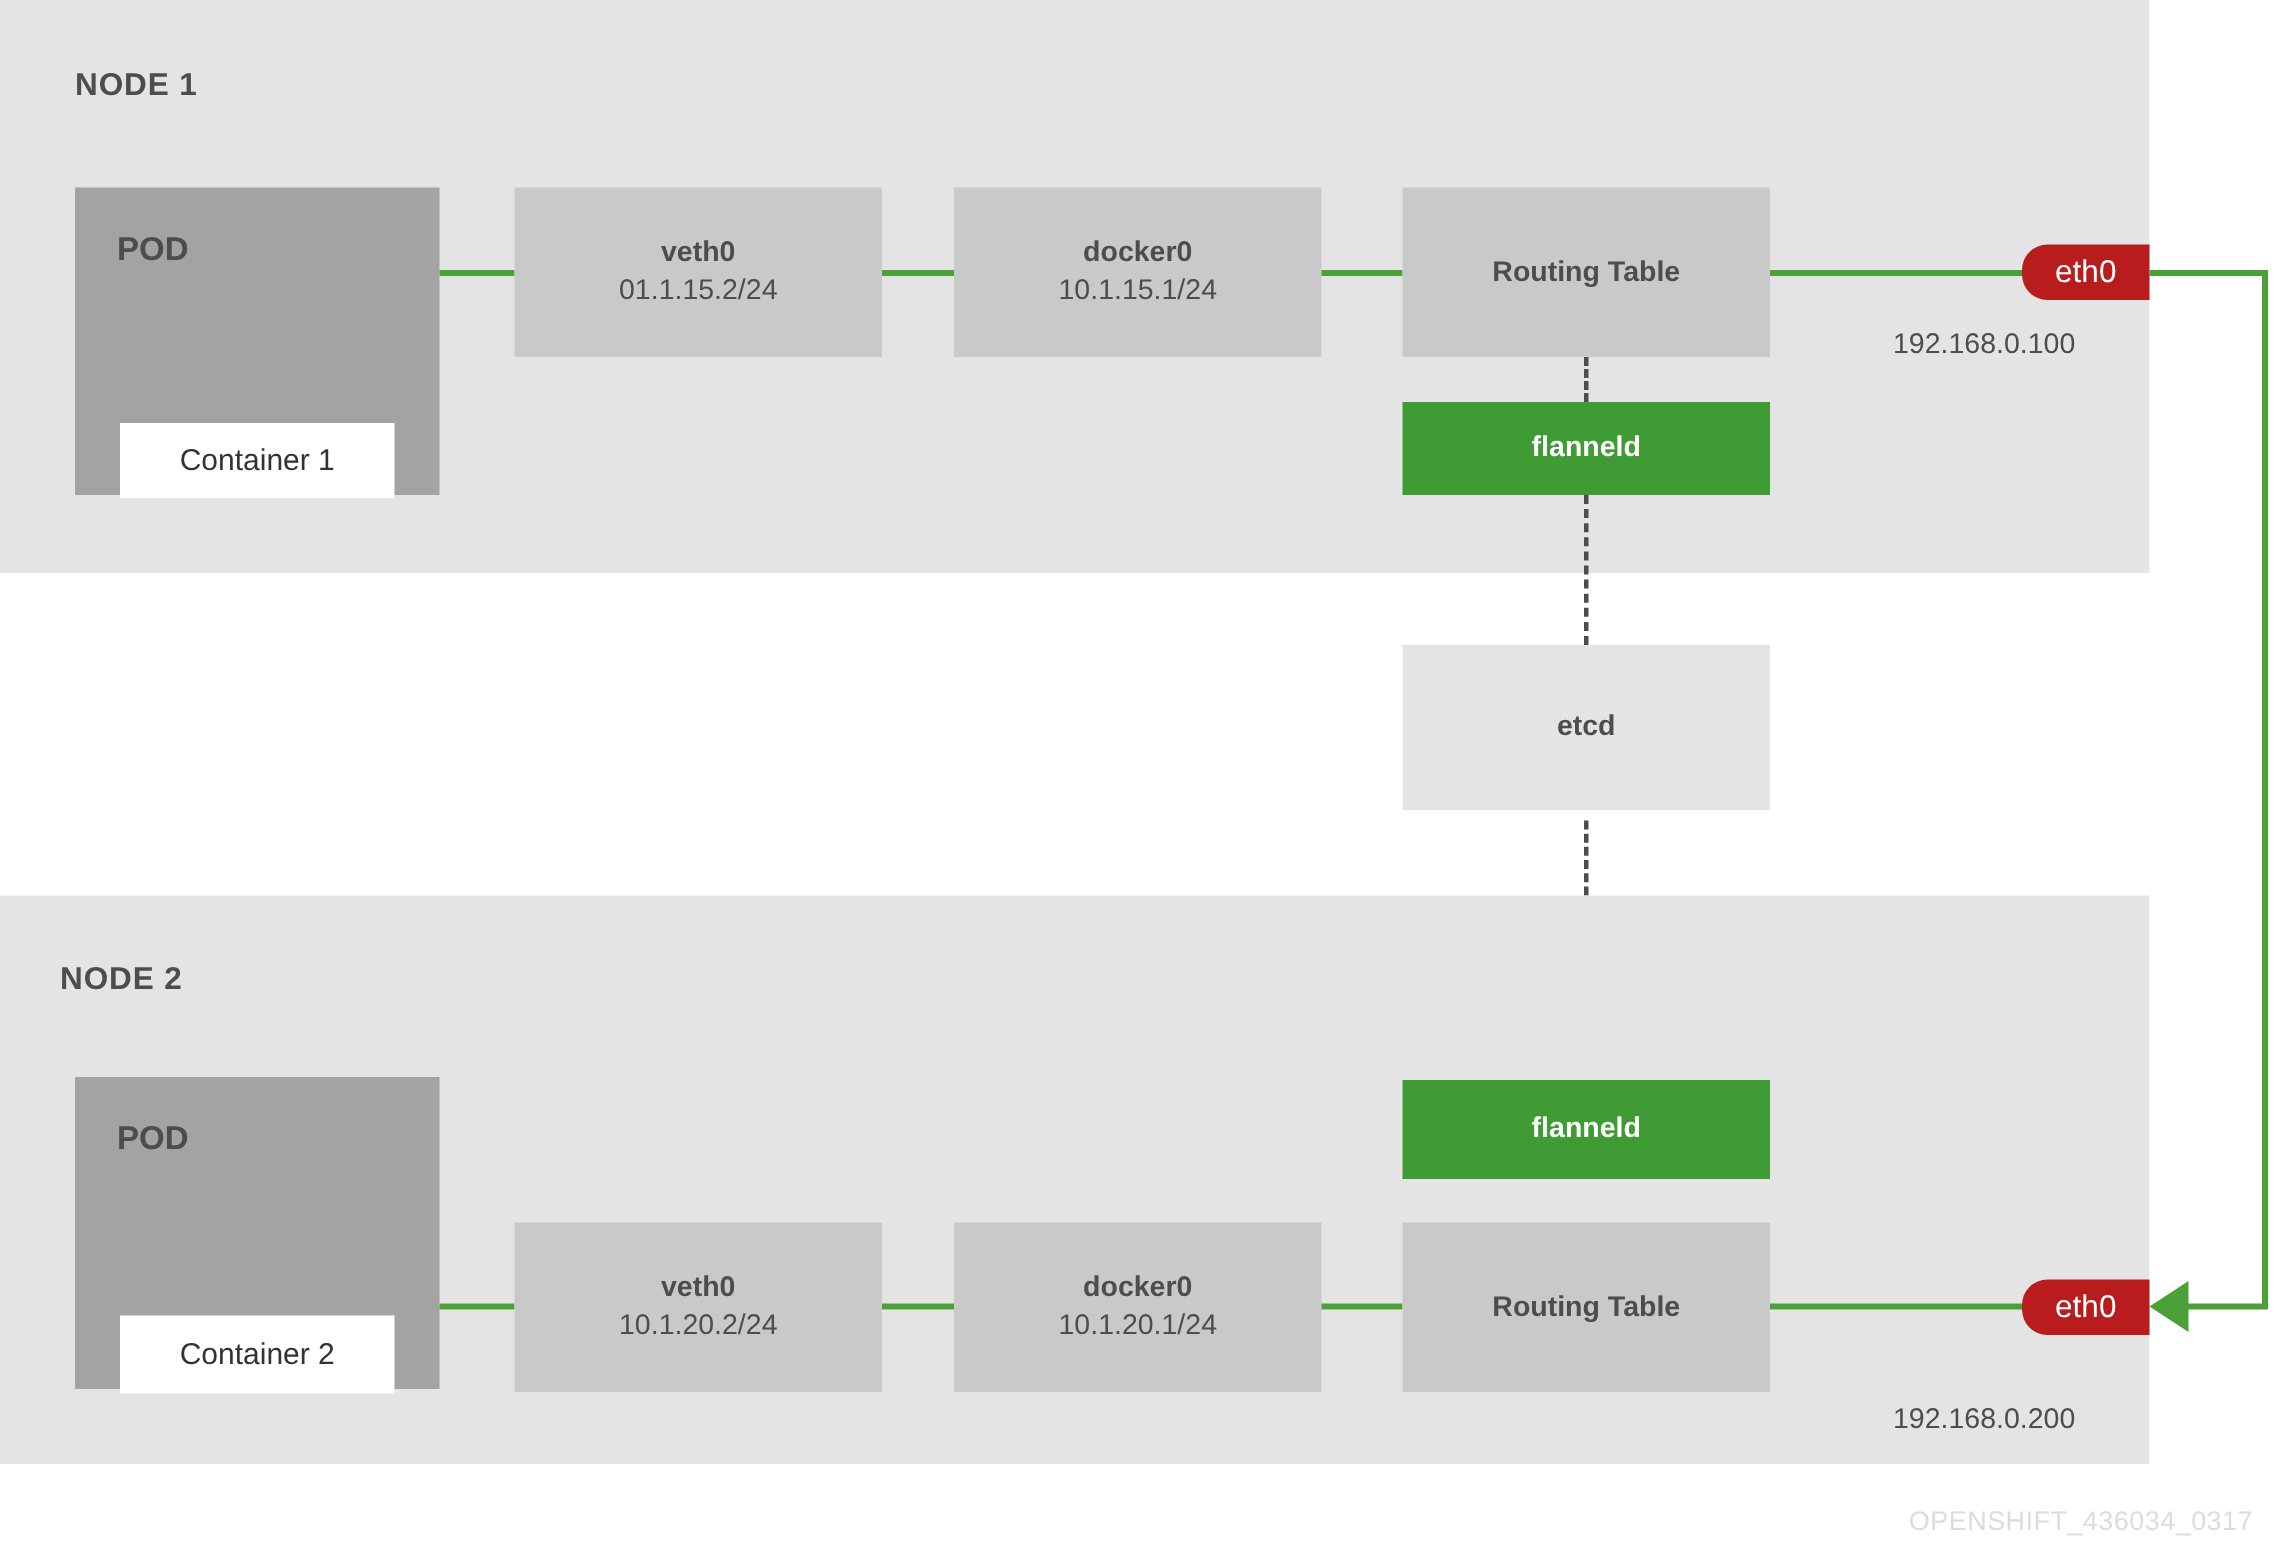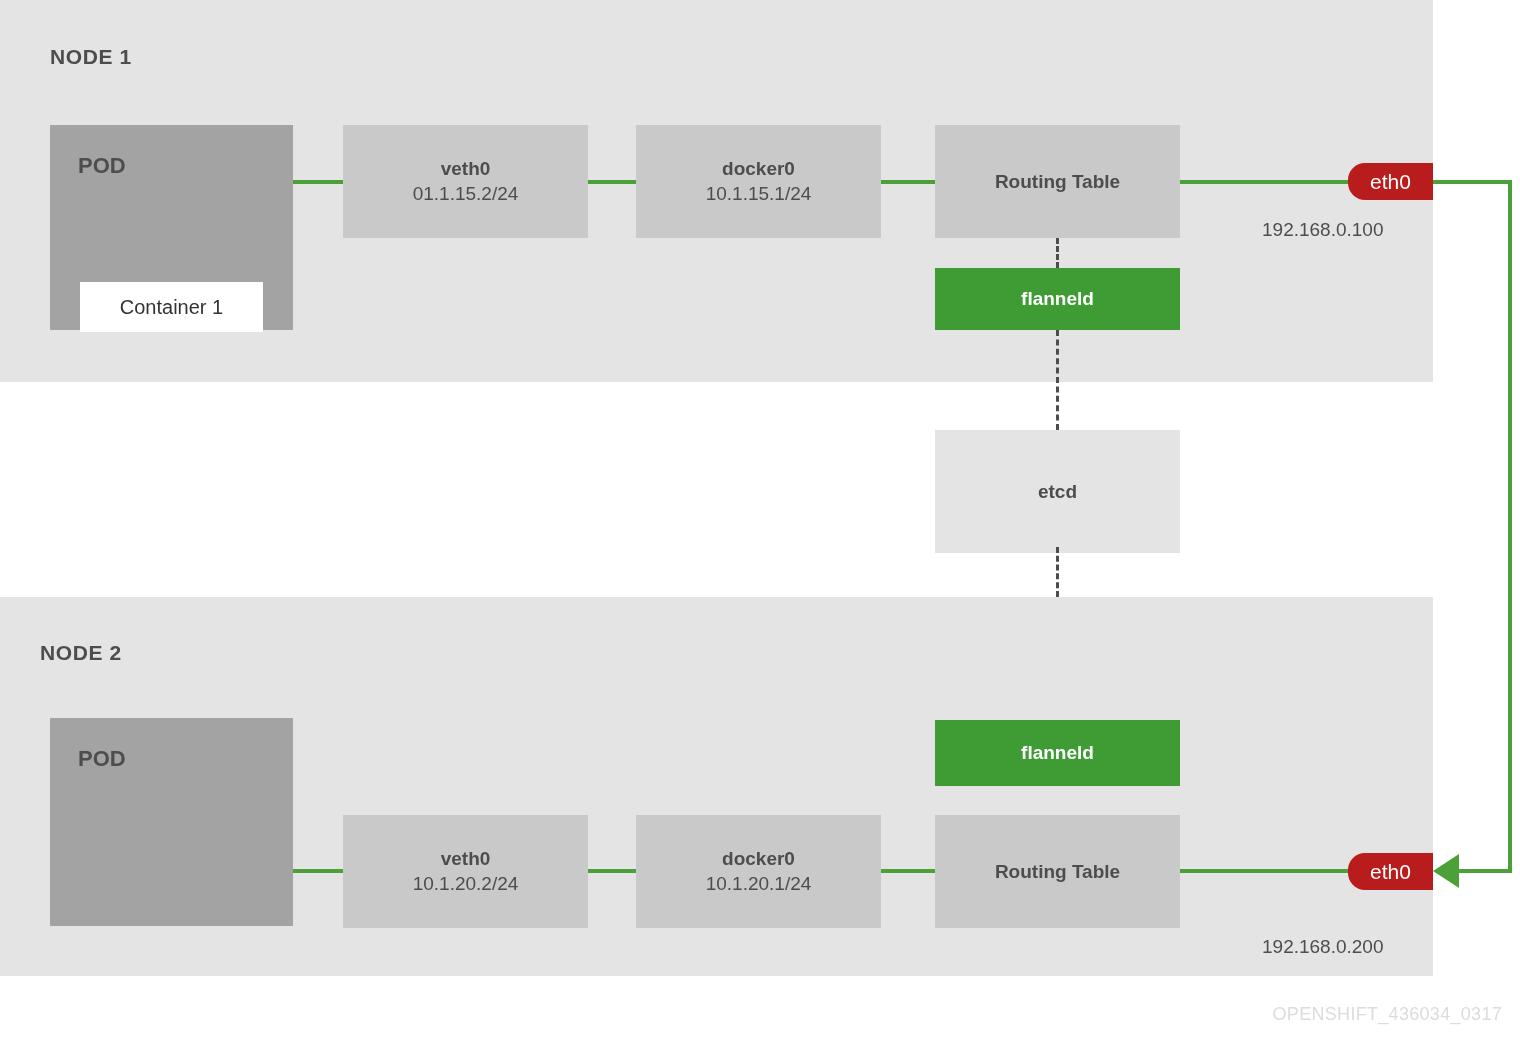--- a/index.html
+++ b/index.html
@@ -198,34 +198,37 @@
 
   <div class="eth-badge" style="left:1348px; top:163px; width:85px; height:37px;">
     <span class="eth-badge-label">eth0</span>
   </div>
   <div class="eth-ip" style="left:1262px; top:219px;">192.168.0.100</div>
 
   <div class="box box-green" style="left:935px; top:268px; width:245px; height:62px;">
     <span class="box-title">flanneld</span>
   </div>
 
-  <div class="box box-lightgray" style="left:935px; top:430px; width:245px; height:123px;">
+  <div class="box box-lightgray" style="left:935px; top:430px; width:245px; height:110px;">
     <span class="box-title">etcd</span>
   </div>
 
   <div class="dashed-v" style="left:1056px; top:238px; height:30px;"></div>
   <div class="dashed-v" style="left:1056px; top:330px; height:100px;"></div>
   <div class="dashed-v" style="left:1056px; top:547px; height:173px;"></div>
   <div class="dashed-v" style="left:1056px; top:786px; height:29px;"></div>
 
   <div id="node2-panel" class="node-panel"></div>
   <div id="node2-title" class="node-title">NODE 2</div>
 
   <div class="pod" style="left:50px; top:718px; width:243px; height:208px;">
     <div class="pod-label">POD</div>
+    <div class="container-box" style="left:30px; top:127px; width:183px; height:52px;">
+      <span class="container-label">Container 2</span>
+    </div>
   </div>
 
   <div class="hline" style="left:293px; top:869px; width:50px;"></div>
 
   <div class="box box-gray" style="left:343px; top:815px; width:245px; height:113px;">
     <span class="box-title">veth0</span>
     <span class="box-sub">10.1.20.2/24</span>
   </div>
 
   <div class="hline" style="left:588px; top:869px; width:48px;"></div>

